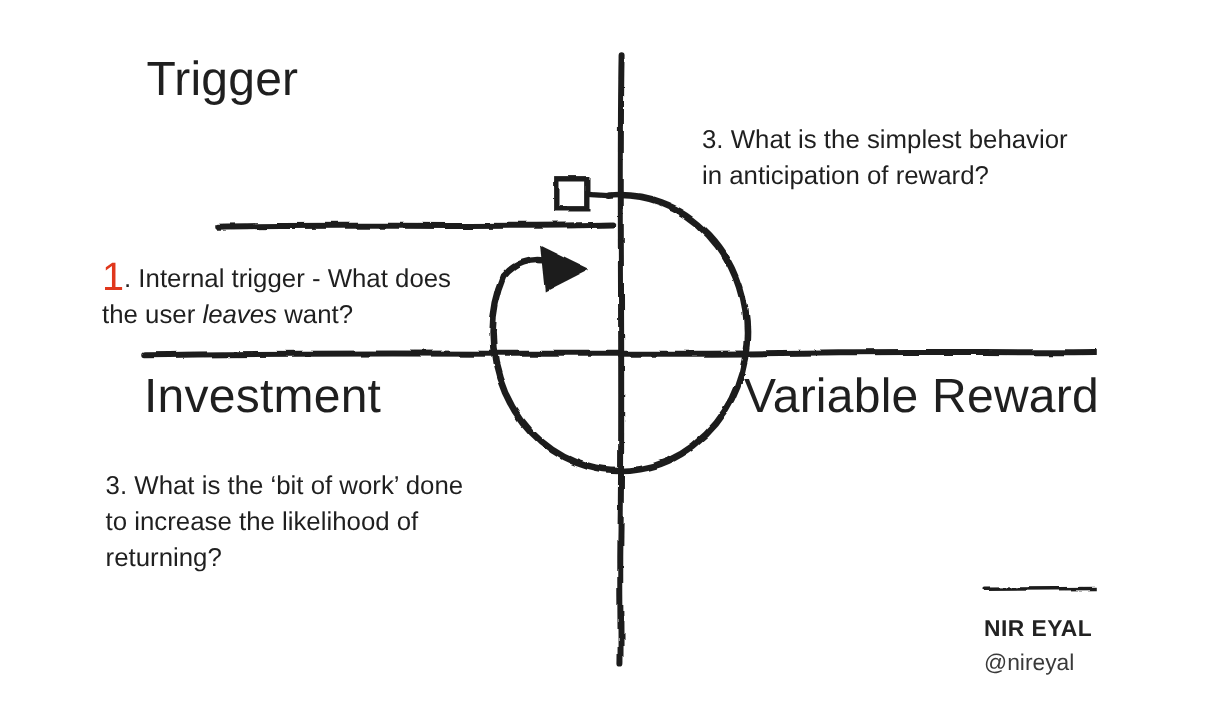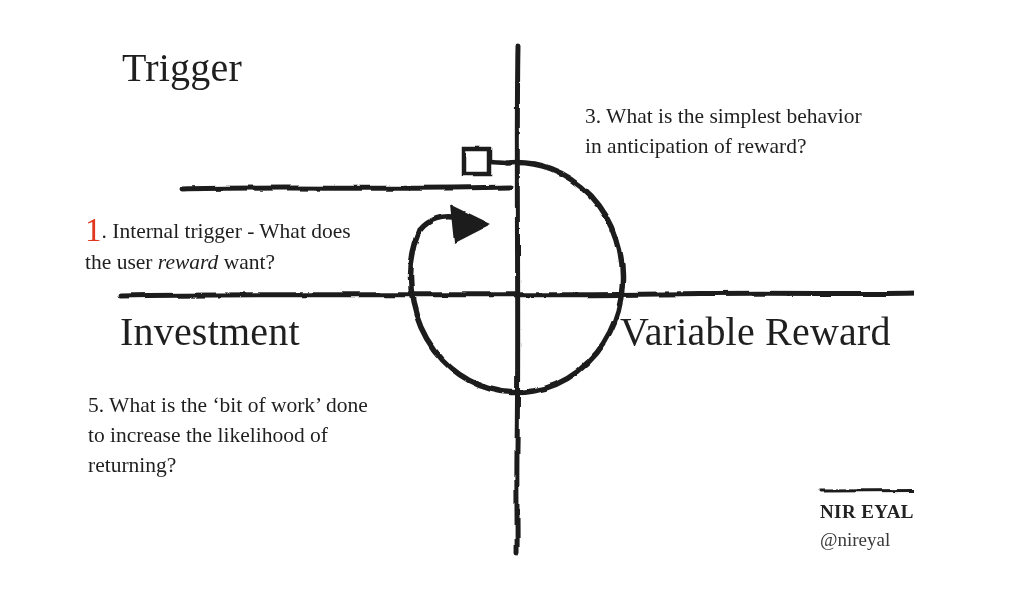--- a/index.html
+++ b/index.html
@@ -2,21 +2,21 @@
 <html style="--ink: #1f1f1f; --accent: #e0371c; --background: #ffffff; --muted: #3a3a3a;"><head>
 <meta charset="utf-8">
 <style>
   * { margin: 0; padding: 0; box-sizing: border-box; }
   html, body { background: #ffffff; }
   .canvas {
     position: relative;
     width: 914px;
     height: 598px;
     background: var(--background, #ffffff);
-    font-family: Liberation Serif, serif;
+    font-family: Liberation Sans, sans-serif;
     color: var(--ink, #1f1f1f);
     overflow: hidden;
   }
   .layer { position: absolute; left: 0; top: 0; }
   svg.layer { color: var(--ink, #1f1f1f); }
 
   .q-title {
     position: absolute;
     font-size: 40px;
     letter-spacing: 0.2px;
@@ -54,20 +54,21 @@
     left: 820px;
     top: 498px;
     font-size: 19px;
     line-height: 1.45;
     color: var(--muted, #3a3a3a);
   }
   .attribution .name {
     font-weight: bold;
     letter-spacing: 0.4px;
     color: #222222;
+    margin-top: 13px;
   }
   .attribution div { white-space: nowrap; }
 </style>
 </head>
 <body>
 
 <div class="canvas">
 
   <svg class="layer" width="1018" height="598" viewBox="0 0 1018 598" aria-hidden="true">
     <defs>
@@ -87,24 +88,24 @@
       <path stroke-width="3" d="M821 491 L 976 490"></path>
     </g>
   </svg>
 
   <div class="q-title t-trigger">Trigger</div>
   <div class="q-title t-investment">Investment</div>
   <div class="q-title t-variable">Variable Reward</div>
 
   <div class="para p-action">3. What is the simplest behavior
 in anticipation of reward?</div>
-  <div class="para p-investment">5. What is the ‘bit of work’ done
+  <div class="para p-investment">3. What is the ‘bit of work’ done
 to increase the likelihood of
 returning?</div>
 
-  <div class="para p-internal"><span class="num">1</span><span>. Internal trigger - What does</span><br><span>the user </span><span class="em">reward</span><span> want?</span></div>
+  <div class="para p-internal"><span class="num">1</span><span>. Internal trigger - What does</span><br><span>the user </span><span class="em">leaves</span><span> want?</span></div>
 
   <div class="attribution">
     <div class="name">NIR EYAL</div>
     <div>@nireyal</div>
   </div>
 
 </div>
 
 </body></html>

